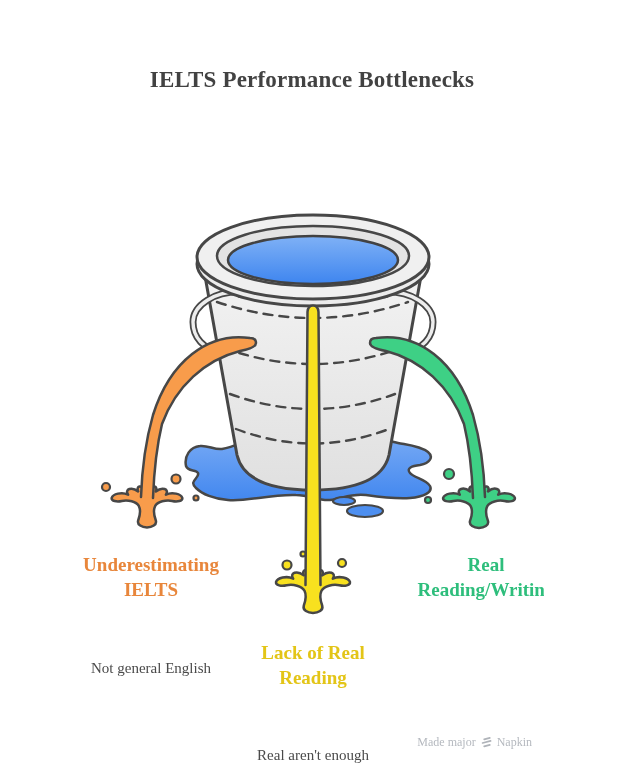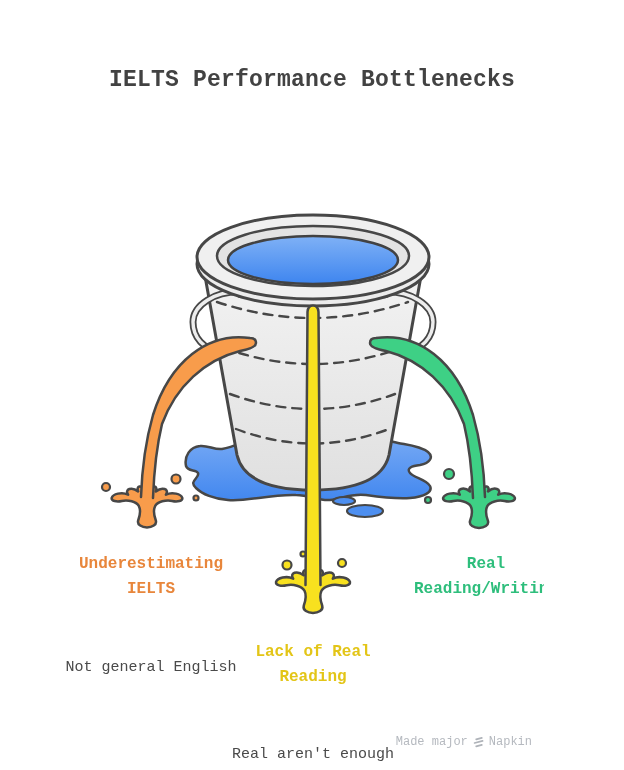--- a/index.html
+++ b/index.html
@@ -1,27 +1,27 @@
 <!DOCTYPE html>
 <html><head>
 <meta charset="utf-8">
 <style>
   html,body { margin:0; padding:0; background:#ffffff; }
   .canvas {
     position:relative; width:544px; height:770px; background:#ffffff;
-    font-family:Liberation Mono, monospace; overflow:hidden;
+    font-family:Liberation Serif, serif; overflow:hidden;
   }
   .title {
     position:absolute; top:52px; left:0; width:624px; text-align:center;
     font-size:23px; font-weight:bold; letter-spacing:0.2px; color:#424242;
   }
   .illustration { position:absolute; left:0; top:0; width:624px; height:770px; }
   .label {
     position:absolute; text-align:center; font-weight:bold;
-    font-size:16px; line-height:25px; white-space:pre-line;
+    font-size:19px; line-height:25px; white-space:pre-line;
   }
   .sublabel {
     position:absolute; text-align:center; font-size:15px; line-height:18px;
     color:#4A4A4A; white-space:pre-line;margin-top:47px;
   }
   .bl0 { left:51px;  top:552px; width:200px; }
   .bl0s{ left:51px;  top:612px; width:200px; }
   .bl1 { left:213px; top:640px; width:200px; }
   .bl1s{ left:213px; top:699px; width:200px; }
   .bl2 { left:386px; top:552px; width:200px; }

